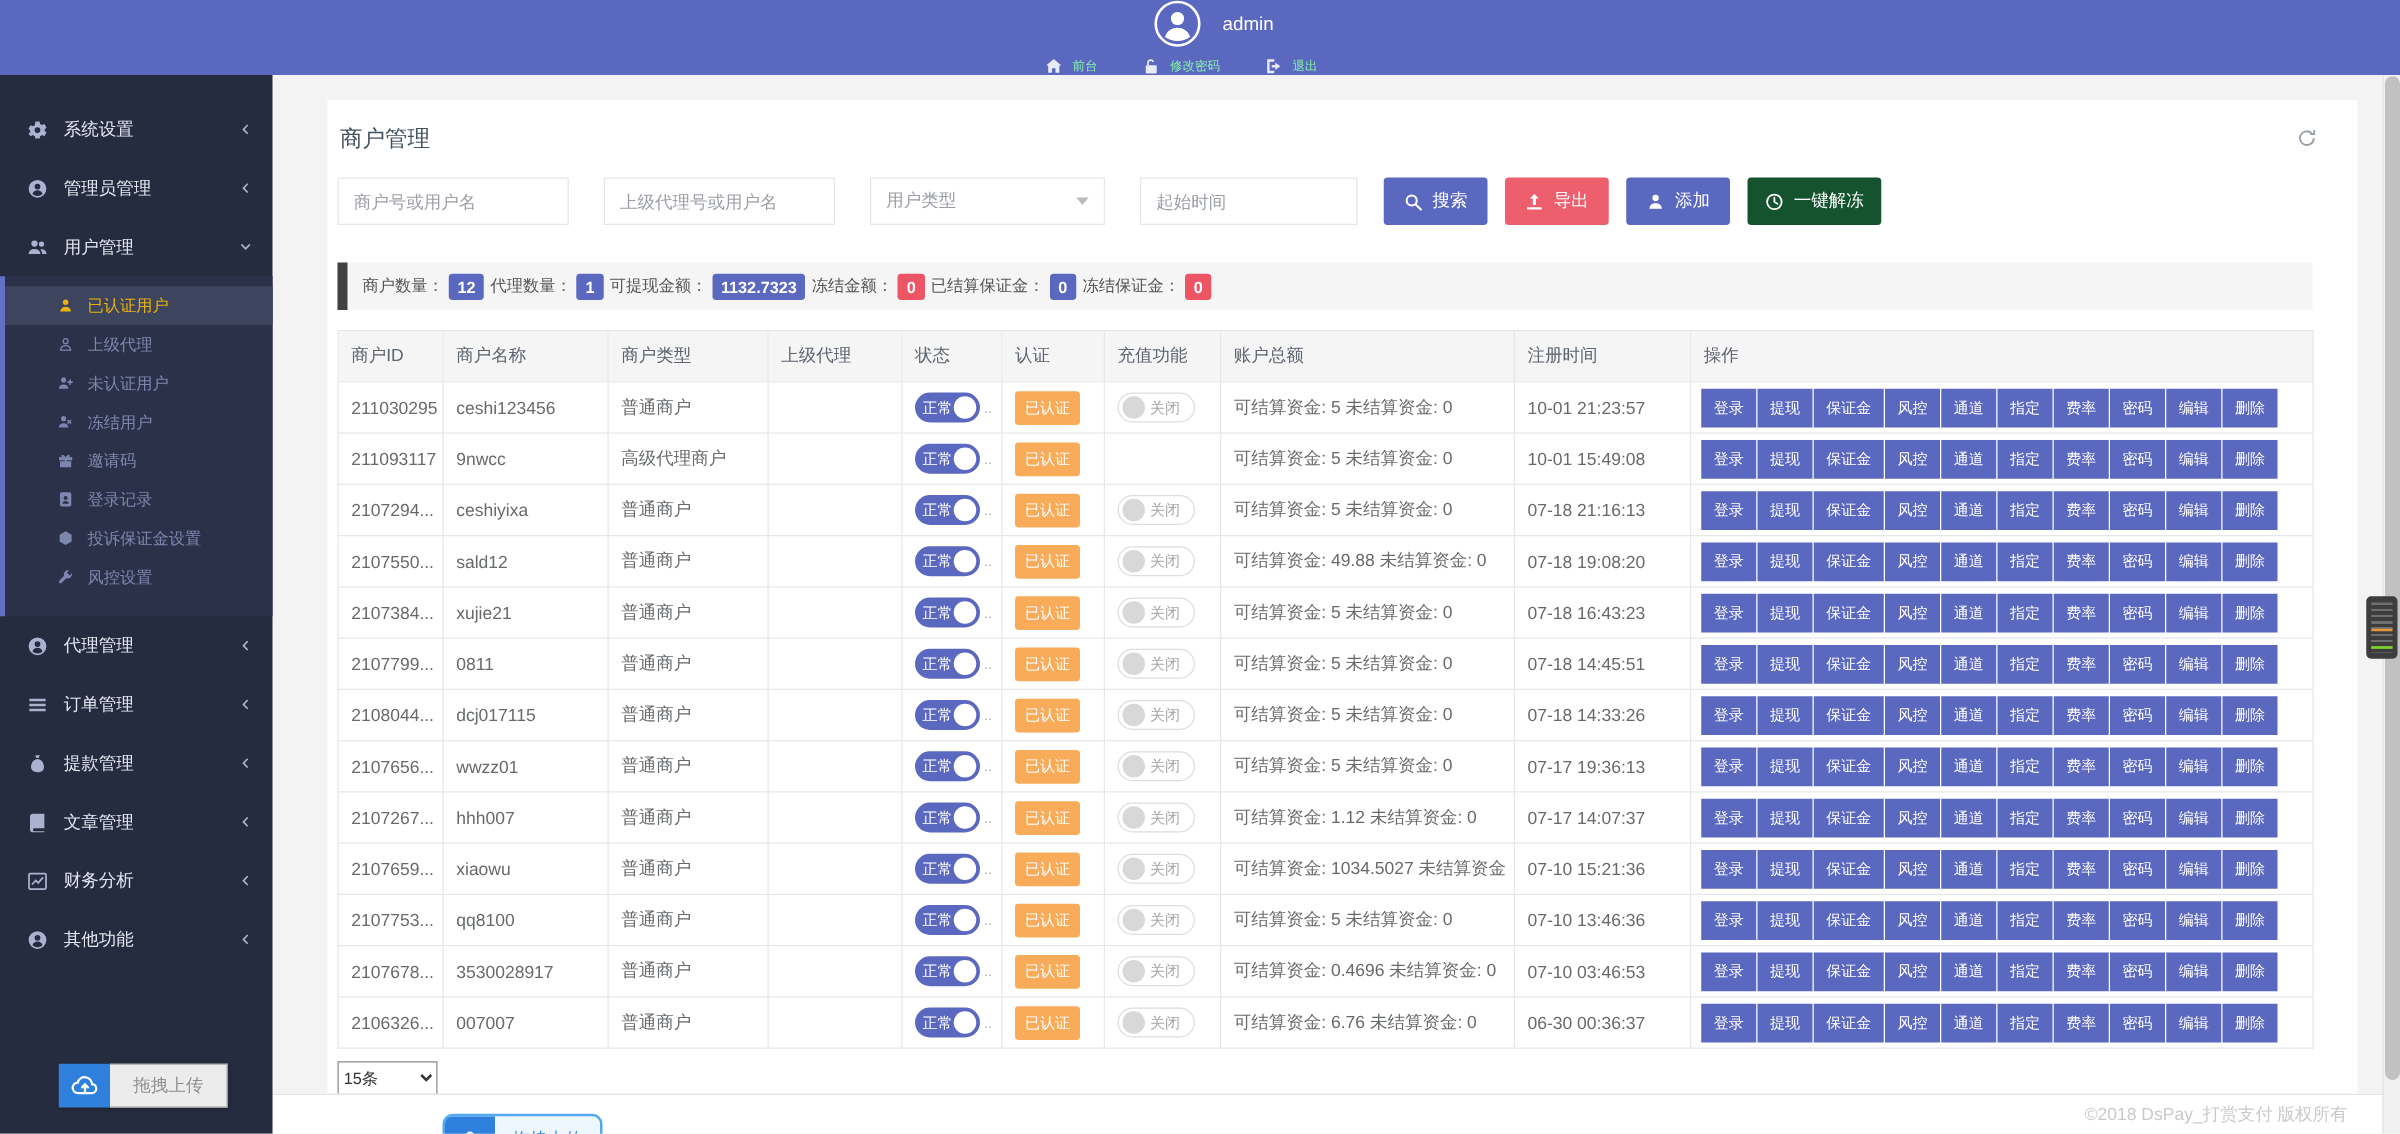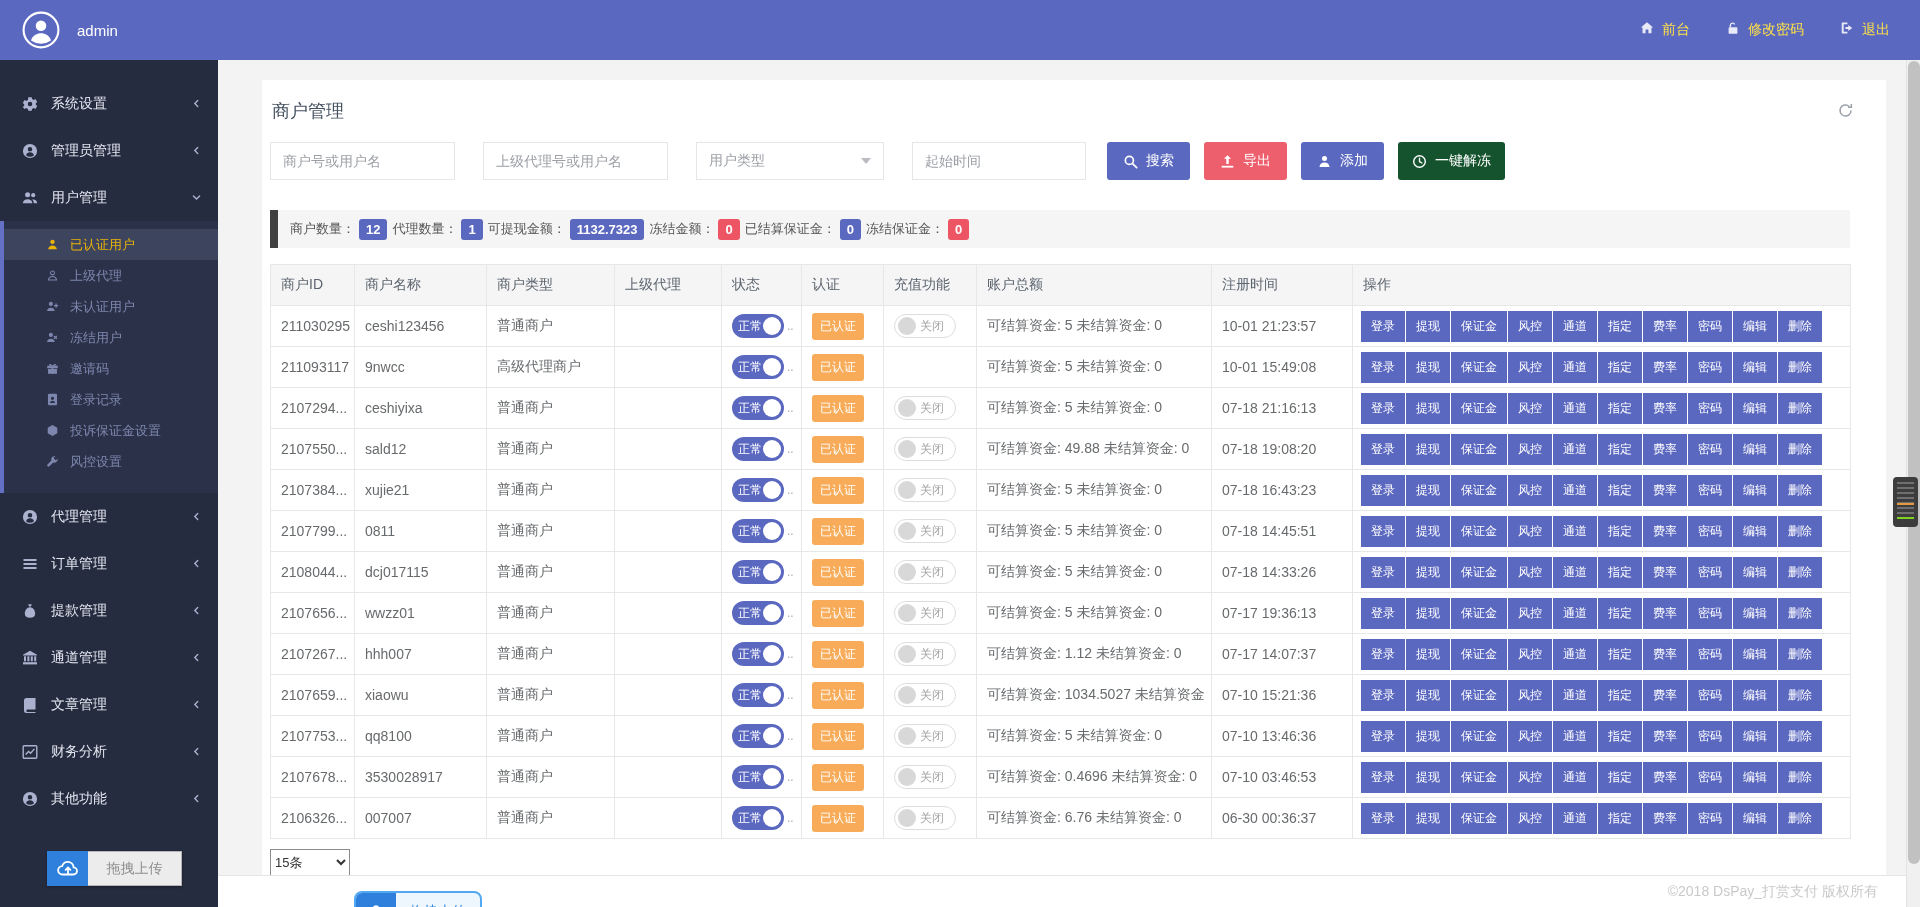--- a/index.html
+++ b/index.html
@@ -1,27 +1,27 @@
 <!DOCTYPE html>
 <html><head>
 <meta charset="utf-8">
 <style>
   * { box-sizing: border-box; margin: 0; padding: 0; }
   html,body { width:1920px; height:907px; overflow:hidden; font-family:"Liberation Sans","DejaVu Sans",sans-serif; background:#f3f3f4; position:relative; }
   .ico { display:inline-flex; width:15px; height:15px; flex:none; }
   .ico svg { width:100%; height:100%; }
 
   
-  .topbar { position:absolute; top:0; left:0; width:1920px; height:60px; background:#5b68c0; display:flex; align-items:center; justify-content:space-between; z-index:30; }
+  .topbar { position:absolute; top:0; left:0; width:1920px; height:60px; background:#5b68c0; display:flex; align-items:center; justify-content:space-between; z-index:30;flex-direction:column; }
   .brand { display:flex; align-items:center; gap:17px; padding-left:22px; }
   .avatar { width:38px; height:38px; display:inline-flex; }
   .avatar svg { width:100%; height:100%; }
   .username { color:#fff; font-size:15px; }
   .top-links { display:flex; gap:36px; padding-right:30px; }
-  .top-link { display:flex; align-items:flex-start; gap:8px; color:#fde047; font-size:14px; cursor:pointer; text-decoration:none; }
+  .top-link { display:flex; align-items:flex-start; gap:8px; color:#86efac; font-size:10px; cursor:pointer; text-decoration:none; }
   .top-link .ico { width:14px; height:14px; color:#e8eaf8; }
 
   
   .sidebar { position:absolute; left:0; top:60px; width:218px; height:847px; background:#262c3f; z-index:20; }
   .sidebar-menu { padding-top:20px; }
   .menu-item { height:47px; display:flex; align-items:center; padding:0 16px 0 22px; color:#e4e7f2; font-size:14px; cursor:pointer; }
   .menu-item .ico { width:16px; height:16px; margin-right:13px; color:#aab2d0; }
   .menu-label { flex:1; }
   .chev { width:11px !important; height:11px !important; color:#8b93b4; margin-right:0 !important; }
   .submenu { background:#2b3148; border-left:4px solid #6370c4; padding:8px 0 16px; }
@@ -281,38 +281,20 @@
           </svg>
         </span>
       </div>
       <div class="menu-item">
         <span class="ico">
           <svg viewBox="0 0 16 16" fill="currentColor">
             <path d="M6.2 1.2h3.6L8.9 3.4H7.1zM8 4.2c3.1 0 5.2 3.3 5.2 6.5 0 2.4-2 4.1-5.2 4.1s-5.2-1.7-5.2-4.1c0-3.2 2.1-6.5 5.2-6.5z"></path>
           </svg>
         </span>
         <span class="menu-label">提款管理</span>
-        <span class="ico chev">
-          <svg viewBox="0 0 16 16" fill="none" stroke="currentColor" stroke-width="2" stroke-linecap="round">
-            <path d="M9.8 3.5L5.5 8l4.3 4.5"></path>
-          </svg>
-        </span>
-      </div>
-      <div class="menu-item">
-        <span class="ico">
-          <svg viewBox="0 0 16 16" fill="currentColor">
-            <path d="M8 .8l7 3.9v.8H1v-.8z"></path>
-            <rect x="2" y="6.3" width="2" height="5"></rect>
-            <rect x="5.4" y="6.3" width="2" height="5"></rect>
-            <rect x="8.8" y="6.3" width="2" height="5"></rect>
-            <rect x="12.2" y="6.3" width="2" height="5"></rect>
-            <rect x="1" y="12.2" width="14" height="2.2"></rect>
-          </svg>
-        </span>
-        <span class="menu-label">通道管理</span>
         <span class="ico chev">
           <svg viewBox="0 0 16 16" fill="none" stroke="currentColor" stroke-width="2" stroke-linecap="round">
             <path d="M9.8 3.5L5.5 8l4.3 4.5"></path>
           </svg>
         </span>
       </div>
       <div class="menu-item">
         <span class="ico">
           <svg viewBox="0 0 16 16" fill="currentColor">
             <path d="M4.5 1h9v11.5h-8a1.2 1.2 0 000 2.4h8V16h-9A2.5 2.5 0 012 13.5v-10A2.5 2.5 0 014.5 1z"></path>

